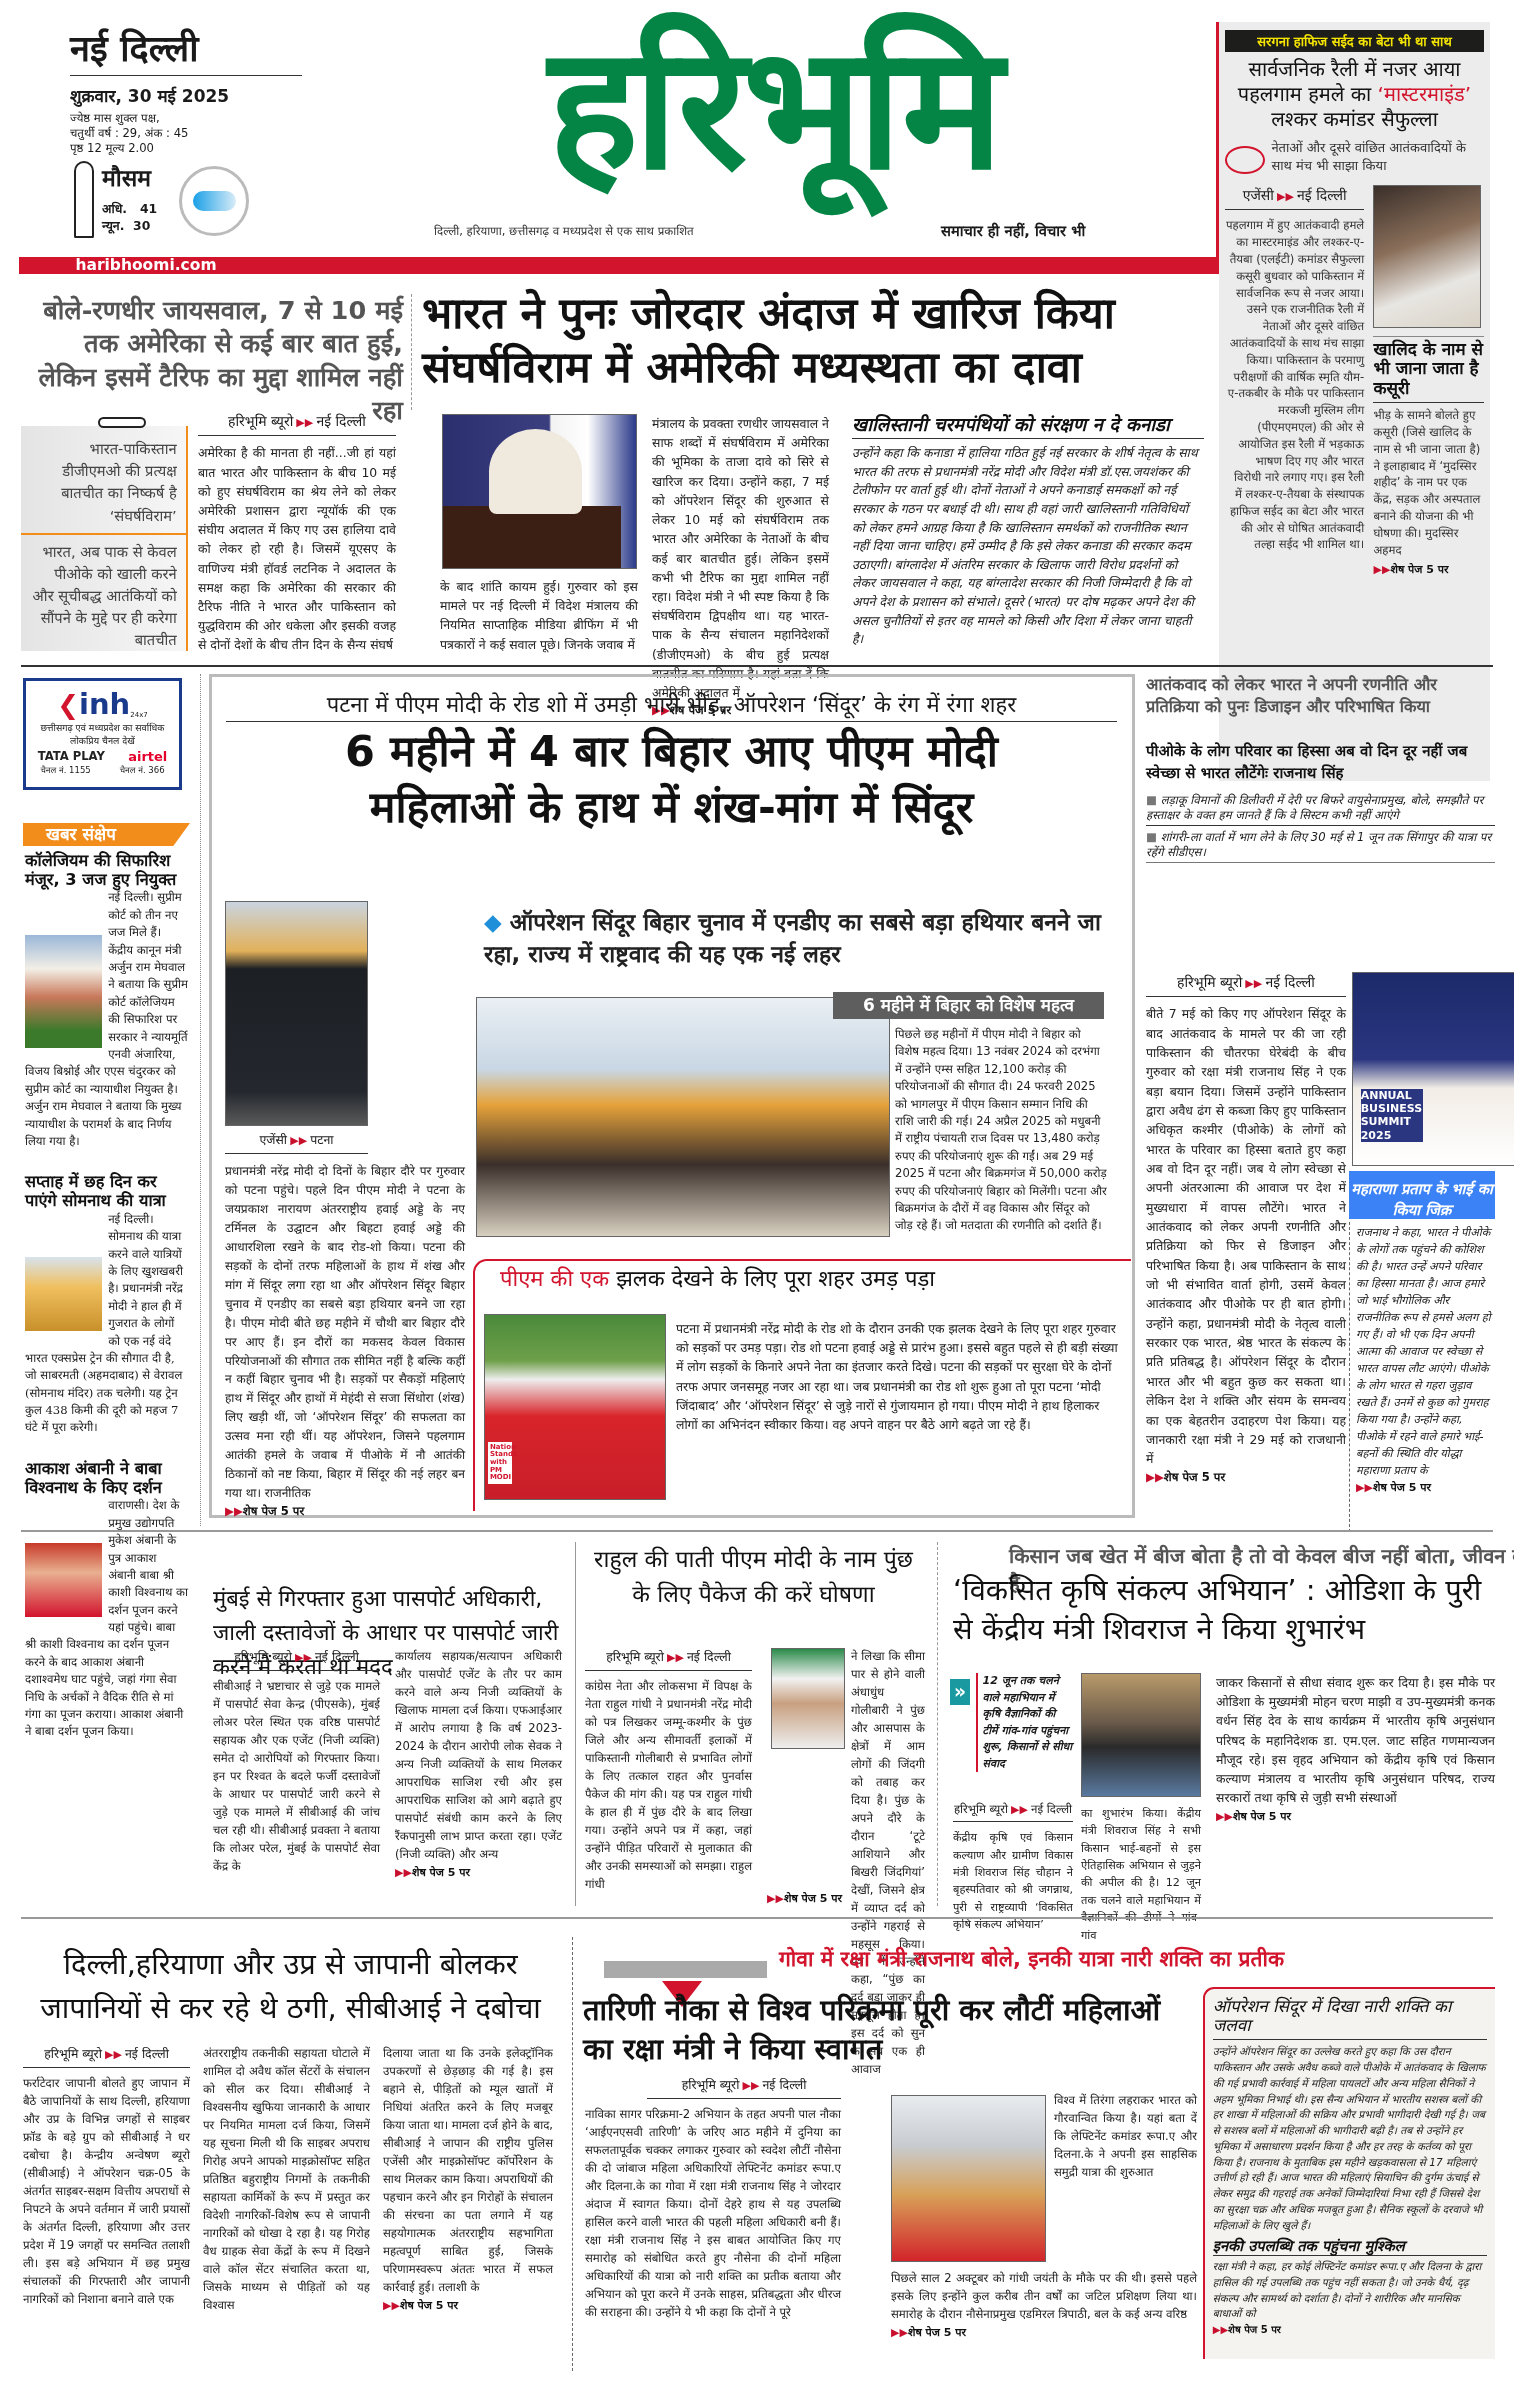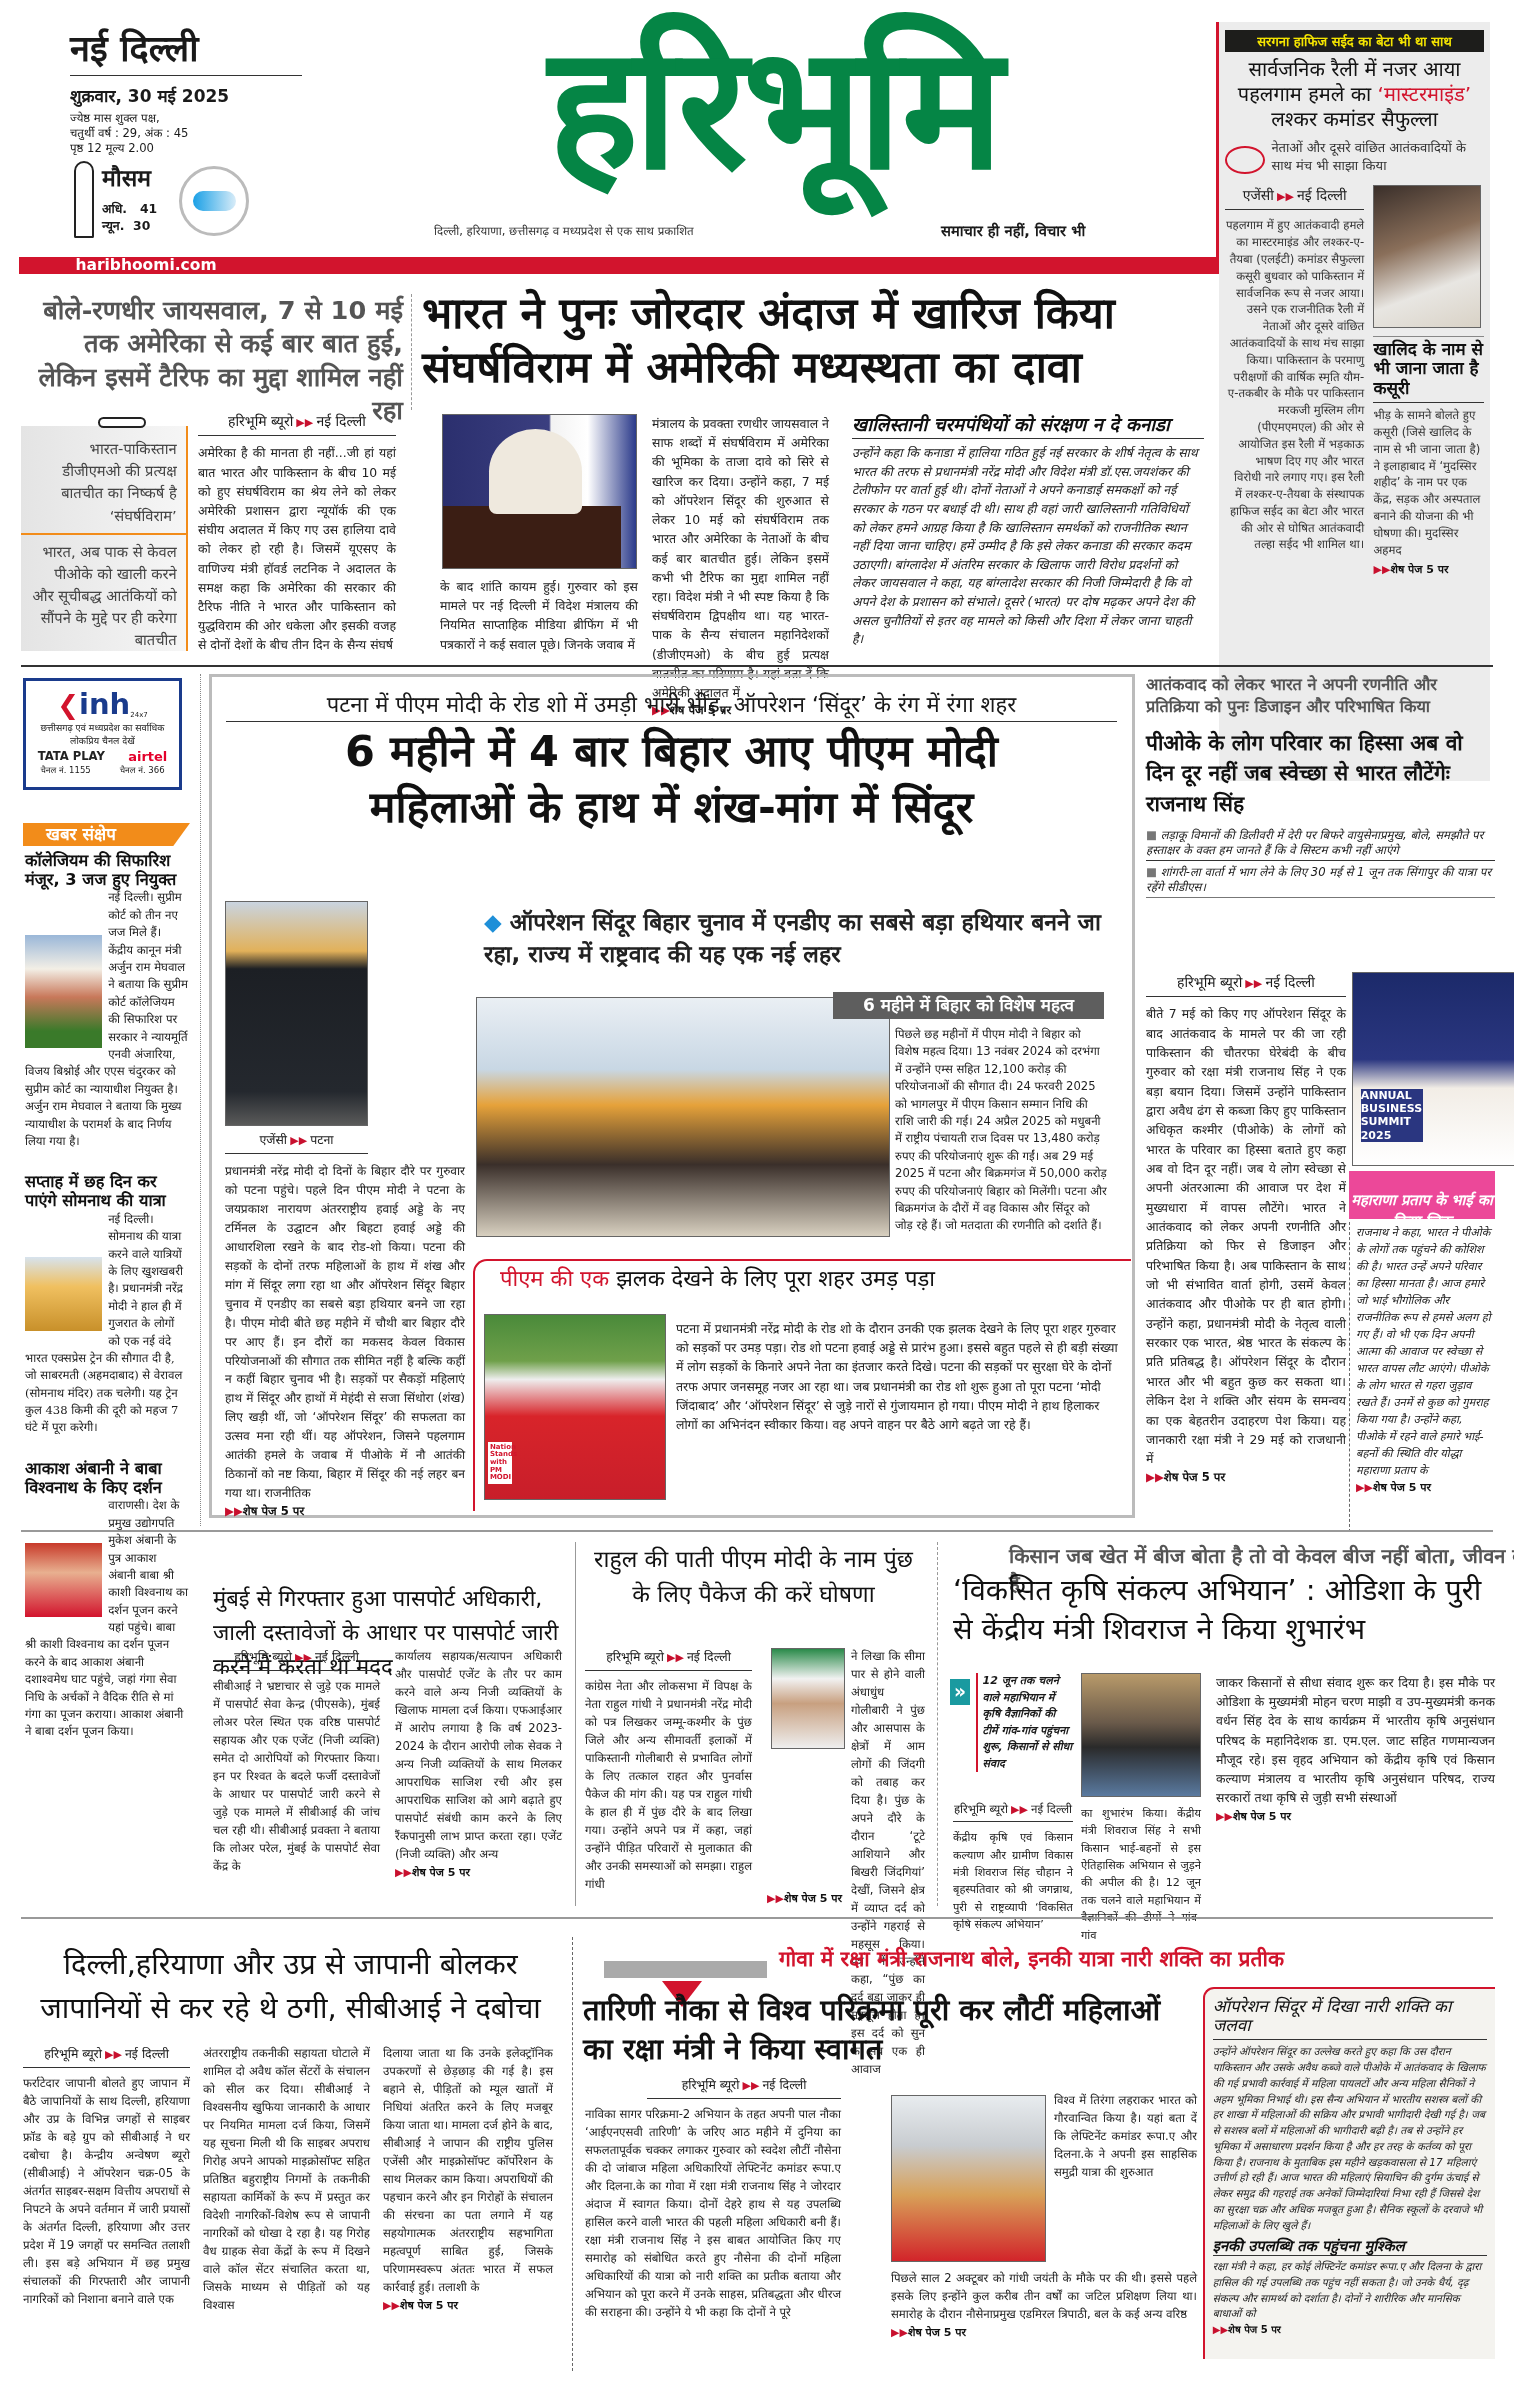--- a/index.html
+++ b/index.html
@@ -169,33 +169,33 @@
     <span style="color:#d2142d">पीएम की एक</span><span> झलक देखने के लिए पूरा शहर उमड़ पड़ा</span>
   </div>
   <div class="photo" style="left:9.3px;top:53px;width:182px;height:186px;background:linear-gradient(180deg,#4a8a3a 0%,#6fa04a 25%,#eee 35%,#d8242a 55%,#c81e2a 100%)">
     <div style="position:absolute;left:3.1px;bottom:15.5px;width:24px;background:#fff;color:#d2142d;font-size:7px;font-weight:bold;line-height:1.1;padding:1.5px">Nation Stands with PM MODI</div>
   </div>
   <div style="position:absolute;left:201px;top:58px;width:442px;font-size:12.4px;line-height:1.55;color:#222">पटना में प्रधानमंत्री नरेंद्र मोदी के रोड शो के दौरान उनकी एक झलक देखने के लिए पूरा शहर गुरुवार को सड़कों पर उमड़ पड़ा। रोड शो पटना हवाई अड्डे से प्रारंभ हुआ। इससे बहुत पहले से ही बड़ी संख्या में लोग सड़कों के किनारे अपने नेता का इंतजार करते दिखे। पटना की सड़कों पर सुरक्षा घेरे के दोनों तरफ अपार जनसमूह नजर आ रहा था। जब प्रधानमंत्री का रोड शो शुरू हुआ तो पूरा पटना ‘मोदी जिंदाबाद’ और ‘ऑपरेशन सिंदूर’ से जुड़े नारों से गुंजायमान हो गया। पीएम मोदी ने हाथ हिलाकर लोगों का अभिनंदन स्वीकार किया। वह अपने वाहन पर बैठे आगे बढ़ते जा रहे हैं।</div>
 </div>
 
 <div class="abs" style="left:1146px;top:674px;width:349px">
   <div style="font-size:16.3px;font-weight:bold;color:#555;line-height:1.35">आतंकवाद को लेकर भारत ने अपनी रणनीति और प्रतिक्रिया को पुनः डिजाइन और परिभाषित किया</div>
-  <div class="hl" style="font-size:21px;margin-top:10px;line-height:1.45">पीओके के लोग परिवार का हिस्सा अब वो दिन दूर नहीं जब स्वेच्छा से भारत लौटेंगेः राजनाथ सिंह</div>
+  <div class="hl" style="font-size:15px;margin-top:23px;line-height:1.45">पीओके के लोग परिवार का हिस्सा अब वो दिन दूर नहीं जब स्वेच्छा से भारत लौटेंगेः राजनाथ सिंह</div>
   <div style="font-size:11.6px;font-style:italic;margin-top:7.7px;border-bottom:1.5px solid #333;padding-bottom:3.1px"><span style="color:#777">■ </span><span>लड़ाकू विमानों की डिलीवरी में देरी पर बिफरे वायुसेनाप्रमुख, बोले, समझौते पर हस्ताक्षर के वक्त हम जानते हैं कि वे सिस्टम कभी नहीं आएंगे</span></div>
   <div style="font-size:11.6px;font-style:italic;margin-top:3.1px;border-bottom:1.5px solid #777;padding-bottom:3.1px"><span style="color:#777">■ </span><span>शांगरी-ला वार्ता में भाग लेने के लिए 30 मई से 1 जून तक सिंगापुर की यात्रा पर रहेंगे सीडीएस।</span></div>
 </div>
 <div class="abs" style="left:1146px;top:972px;width:200px">
   <div class="byline"><span>हरिभूमि ब्यूरो</span><span class="sep">▶▶</span><span>नई दिल्ली</span></div>
   <div class="body" style="font-size:12.4px;line-height:1.56">बीते 7 मई को किए गए ऑपरेशन सिंदूर के बाद आतंकवाद के मामले पर की जा रही पाकिस्तान की चौतरफा घेरेबंदी के बीच गुरुवार को रक्षा मंत्री राजनाथ सिंह ने एक बड़ा बयान दिया। जिसमें उन्होंने पाकिस्तान द्वारा अवैध ढंग से कब्जा किए हुए पाकिस्तान अधिकृत कश्मीर (पीओके) के लोगों को भारत के परिवार का हिस्सा बताते हुए कहा अब वो दिन दूर नहीं। जब ये लोग स्वेच्छा से अपनी अंतरआत्मा की आवाज पर देश में मुख्यधारा में वापस लौटेंगे। भारत ने आतंकवाद को लेकर अपनी रणनीति और प्रतिक्रिया को फिर से डिजाइन और परिभाषित किया है। अब पाकिस्तान के साथ जो भी संभावित वार्ता होगी, उसमें केवल आतंकवाद और पीओके पर ही बात होगी। उन्होंने कहा, प्रधानमंत्री मोदी के नेतृत्व वाली सरकार एक भारत, श्रेष्ठ भारत के संकल्प के प्रति प्रतिबद्ध है। ऑपरेशन सिंदूर के दौरान भारत और भी बहुत कुछ कर सकता था। लेकिन देश ने शक्ति और संयम के समन्वय का एक बेहतरीन उदाहरण पेश किया। यह जानकारी रक्षा मंत्री ने 29 मई को राजधानी में</div>
   <div class="cont" style="font-size:11.6px"><span class="arr">▶▶</span><span>शेष पेज 5 पर</span></div>
 </div>
 <div class="photo" style="left:1352px;top:972px;width:168px;height:194px;background:linear-gradient(180deg,#1c2a6a 0%,#2a3680 45%,#f2ede6 60%,#fff 100%)">
   <div style="position:absolute;left:7.7px;top:116px;width:62px;color:#fff;font-weight:bold;font-size:11px;line-height:1.2;background:#2a3680">ANNUAL BUSINESS SUMMIT 2025</div>
 </div>
-<div class="abs darkgrey" style="left:1349px;top:1171px;width:146px;height:48px;font-size:14.7px;font-style:italic;text-align:center;line-height:1.4;padding-top:19px;background:#ec4899">महाराणा प्रताप के भाई का किया जिक्र</div>
+<div class="abs darkgrey" style="left:1349px;top:1171px;width:146px;height:48px;font-size:14.7px;font-style:italic;text-align:center;line-height:1.4;padding-top:8px;background:#3b82f6">महाराणा प्रताप के भाई का किया जिक्र</div>
 <div class="vdash" style="left:1349px;top:1222px;height:310px;border-left:0.8px dashed #666"></div>
 <div class="abs" style="left:1356px;top:1224px;width:138px">
   <div class="bodyi" style="font-size:11.2px;line-height:1.52">राजनाथ ने कहा, भारत ने पीओके के लोगों तक पहुंचने की कोशिश की है। भारत उन्हें अपने परिवार का हिस्सा मानता है। आज हमारे जो भाई भौगोलिक और राजनीतिक रूप से हमसे अलग हो गए हैं। वो भी एक दिन अपनी आत्मा की आवाज पर स्वेच्छा से भारत वापस लौट आएंगे। पीओके के लोग भारत से गहरा जुड़ाव रखते हैं। उनमें से कुछ को गुमराह किया गया है। उन्होंने कहा, पीओके में रहने वाले हमारे भाई-बहनों की स्थिति वीर योद्धा महाराणा प्रताप के</div>
   <div class="cont" style="font-size:11px"><span class="arr">▶▶</span><span>शेष पेज 5 पर</span></div>
 </div>
 
 <div class="rule" style="left:21px;top:1530px;width:1472px;height:1.5px;background:#999"></div>
 
 <div class="abs hl" style="left:213px;top:1582px;width:352px;font-size:22px;font-weight:normal;text-align:left;line-height:1.55">मुंबई से गिरफ्तार हुआ पासपोर्ट अधिकारी, जाली दस्तावेजों के आधार पर पासपोर्ट जारी करने में करता था मदद</div>
 <div class="abs" style="left:213px;top:1648px;width:167px">

